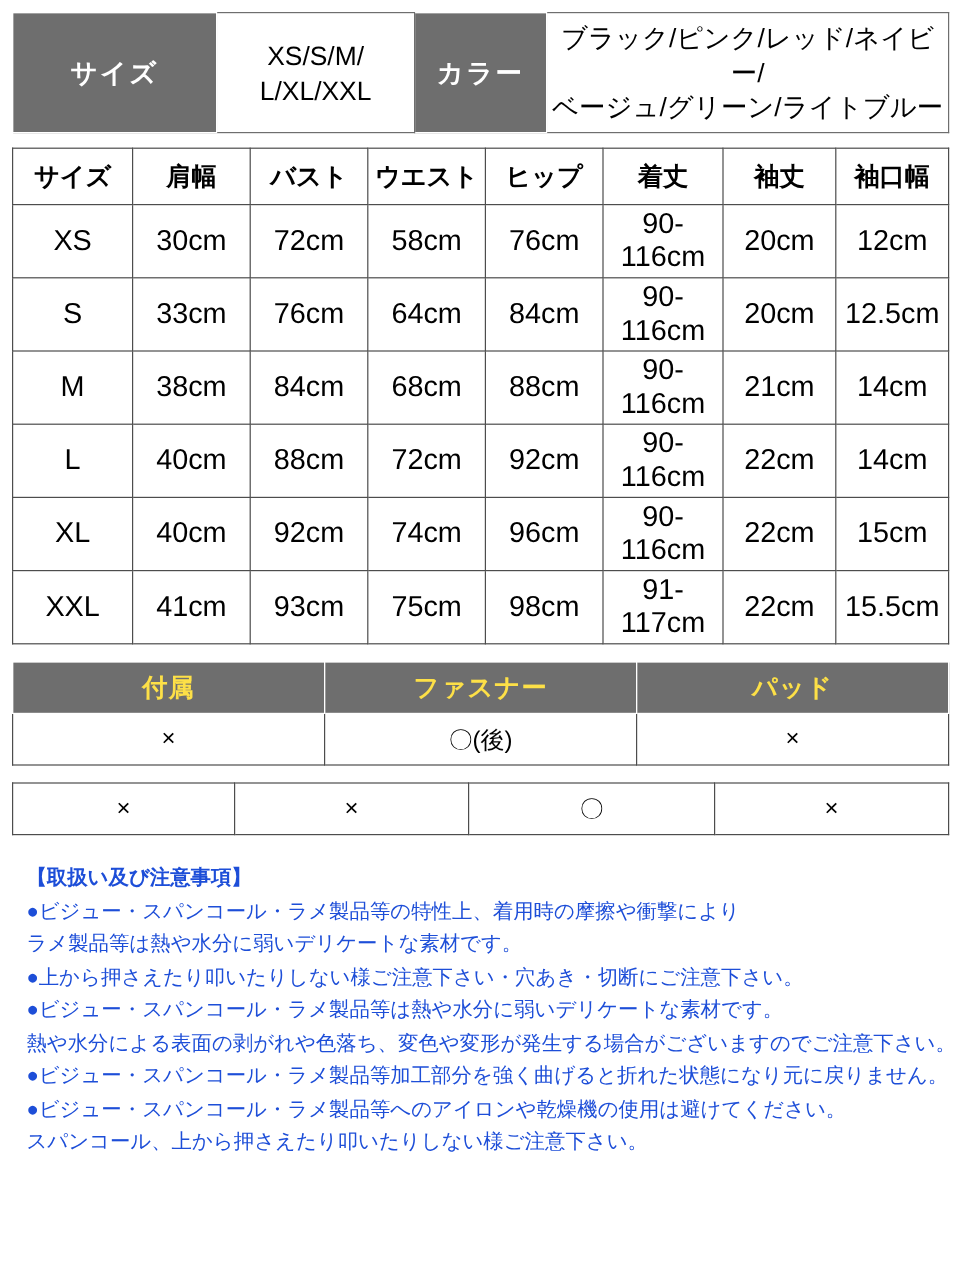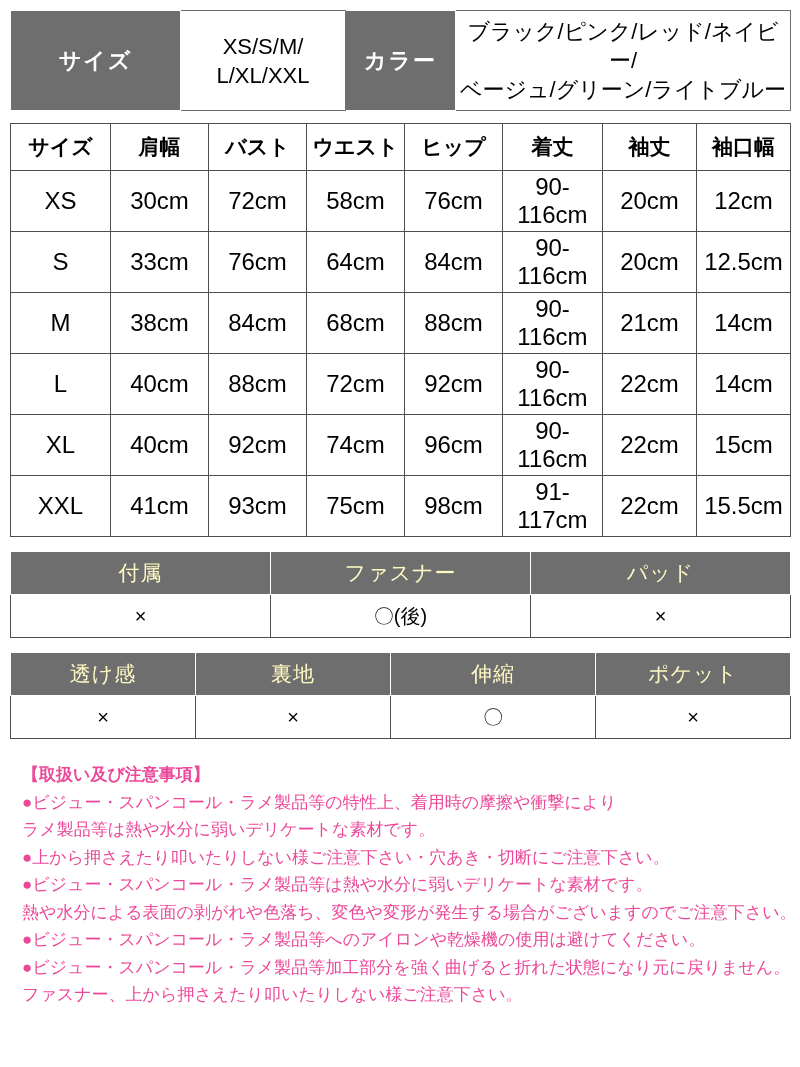--- a/index.html
+++ b/index.html
@@ -76,38 +76,38 @@
   }
   .spec-table td {
     border: 1px solid #4d4d4d;
     text-align: center;
     vertical-align: middle;
     font-size: 21px;
     height: 40px;
   }
   .spec-table td.hd {
     background: #6e6e6e;
-    color: #fef9c3;
-    font-weight: normal;
+    color: #fde047;
+    font-weight: bold;
     border: 1px solid #ffffff;
     letter-spacing: 1px;
   }
   .spec-table td.val {
     background: #ffffff;
     color: #000000;
     font-size: 20px;
   }
 
   
   .notes {
     margin-top: 22px;
     padding-left: 12px;
     font-size: 17px;
     line-height: 1.62;
-    color: #ec4899;
+    color: #1d4ed8;
   }
   .notes .line {
     white-space: nowrap;
   }
   .notes .title {
     font-weight: bold;
   }
 </style>
 </head>
 <body>
@@ -246,39 +246,33 @@
 
   <table class="spec-table">
     <colgroup>
       <col style="width:185px">
       <col style="width:195px">
       <col style="width:205px">
       <col style="width:195px">
     </colgroup>
     <tbody>
       <tr>
-        <td class="hd">透け感</td>
-        <td class="hd">裏地</td>
-        <td class="hd">伸縮</td>
-        <td class="hd">ポケット</td>
-      </tr>
-      <tr>
         <td class="val">×</td>
         <td class="val">×</td>
         <td class="val">〇</td>
         <td class="val">×</td>
       </tr>
     </tbody>
   </table>
 
   <div class="notes">
     <div class="line title">【取扱い及び注意事項】</div>
     <div class="line">●ビジュー・スパンコール・ラメ製品等の特性上、着用時の摩擦や衝撃により</div>
     <div class="line">ラメ製品等は熱や水分に弱いデリケートな素材です。</div>
     <div class="line">●上から押さえたり叩いたりしない様ご注意下さい・穴あき・切断にご注意下さい。</div>
     <div class="line">●ビジュー・スパンコール・ラメ製品等は熱や水分に弱いデリケートな素材です。</div>
     <div class="line">熱や水分による表面の剥がれや色落ち、変色や変形が発生する場合がございますのでご注意下さい。</div>
+    <div class="line">●ビジュー・スパンコール・ラメ製品等加工部分を強く曲げると折れた状態になり元に戻りません。</div>
     <div class="line">●ビジュー・スパンコール・ラメ製品等へのアイロンや乾燥機の使用は避けてください。</div>
-    <div class="line">●ビジュー・スパンコール・ラメ製品等加工部分を強く曲げると折れた状態になり元に戻りません。</div>
-    <div class="line">ファスナー、上から押さえたり叩いたりしない様ご注意下さい。</div>
+    <div class="line">スパンコール、上から押さえたり叩いたりしない様ご注意下さい。</div>
   </div>
 
 </div>
 
 </body></html>

